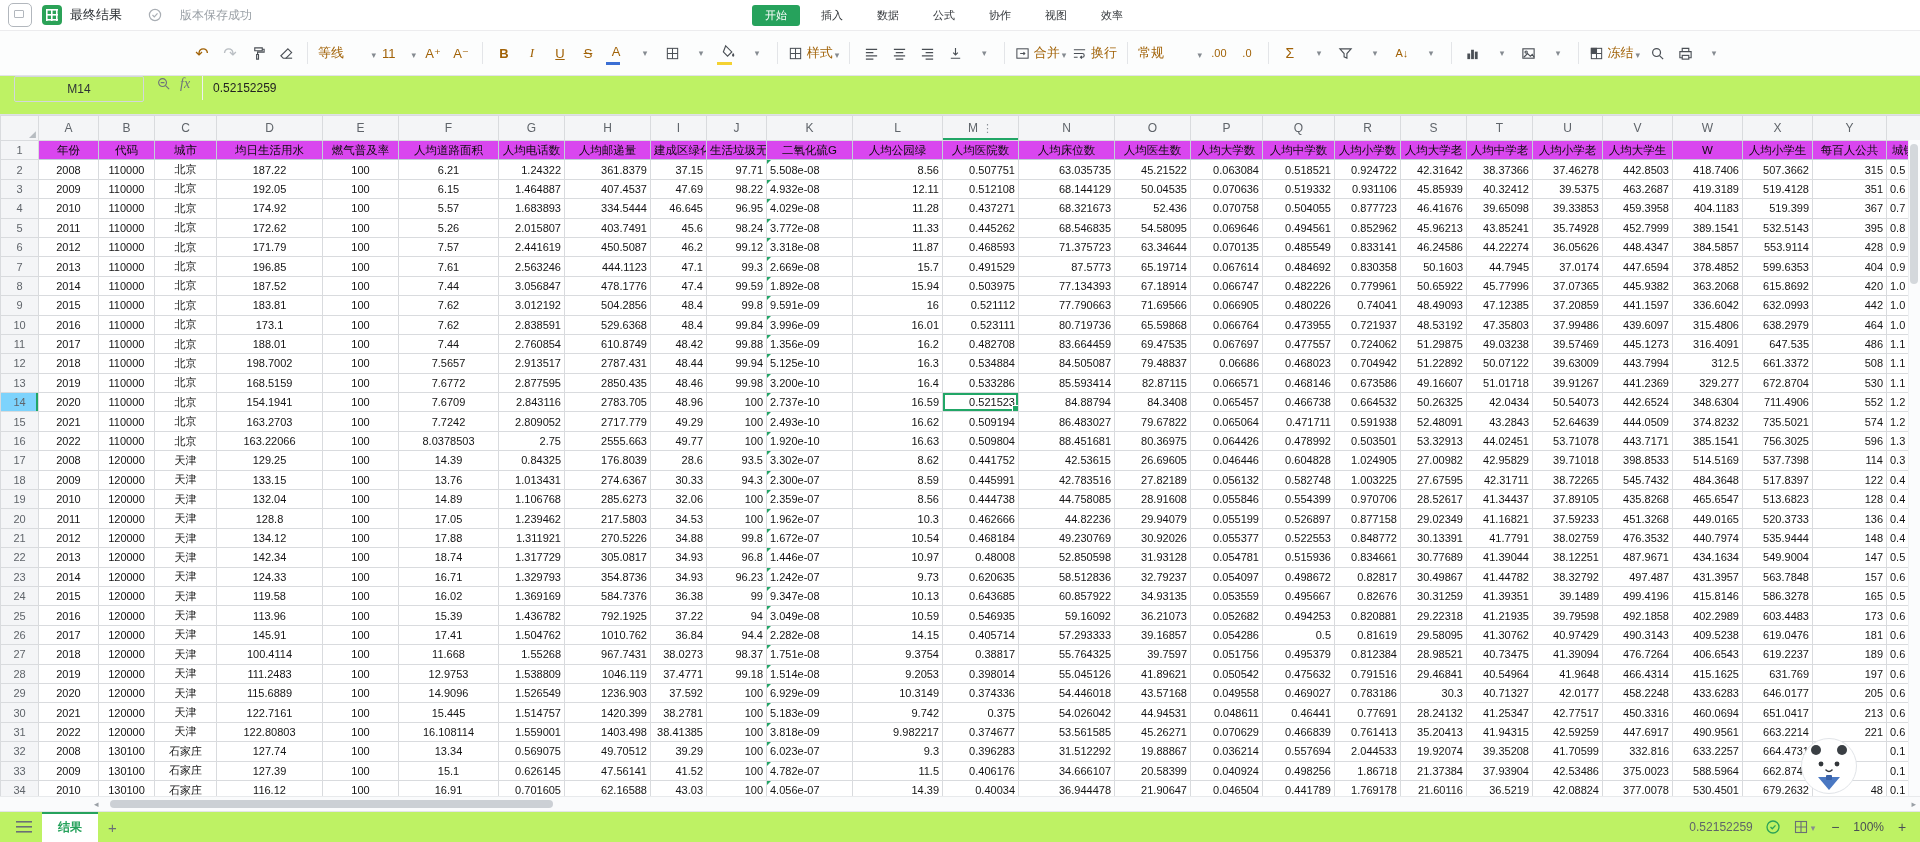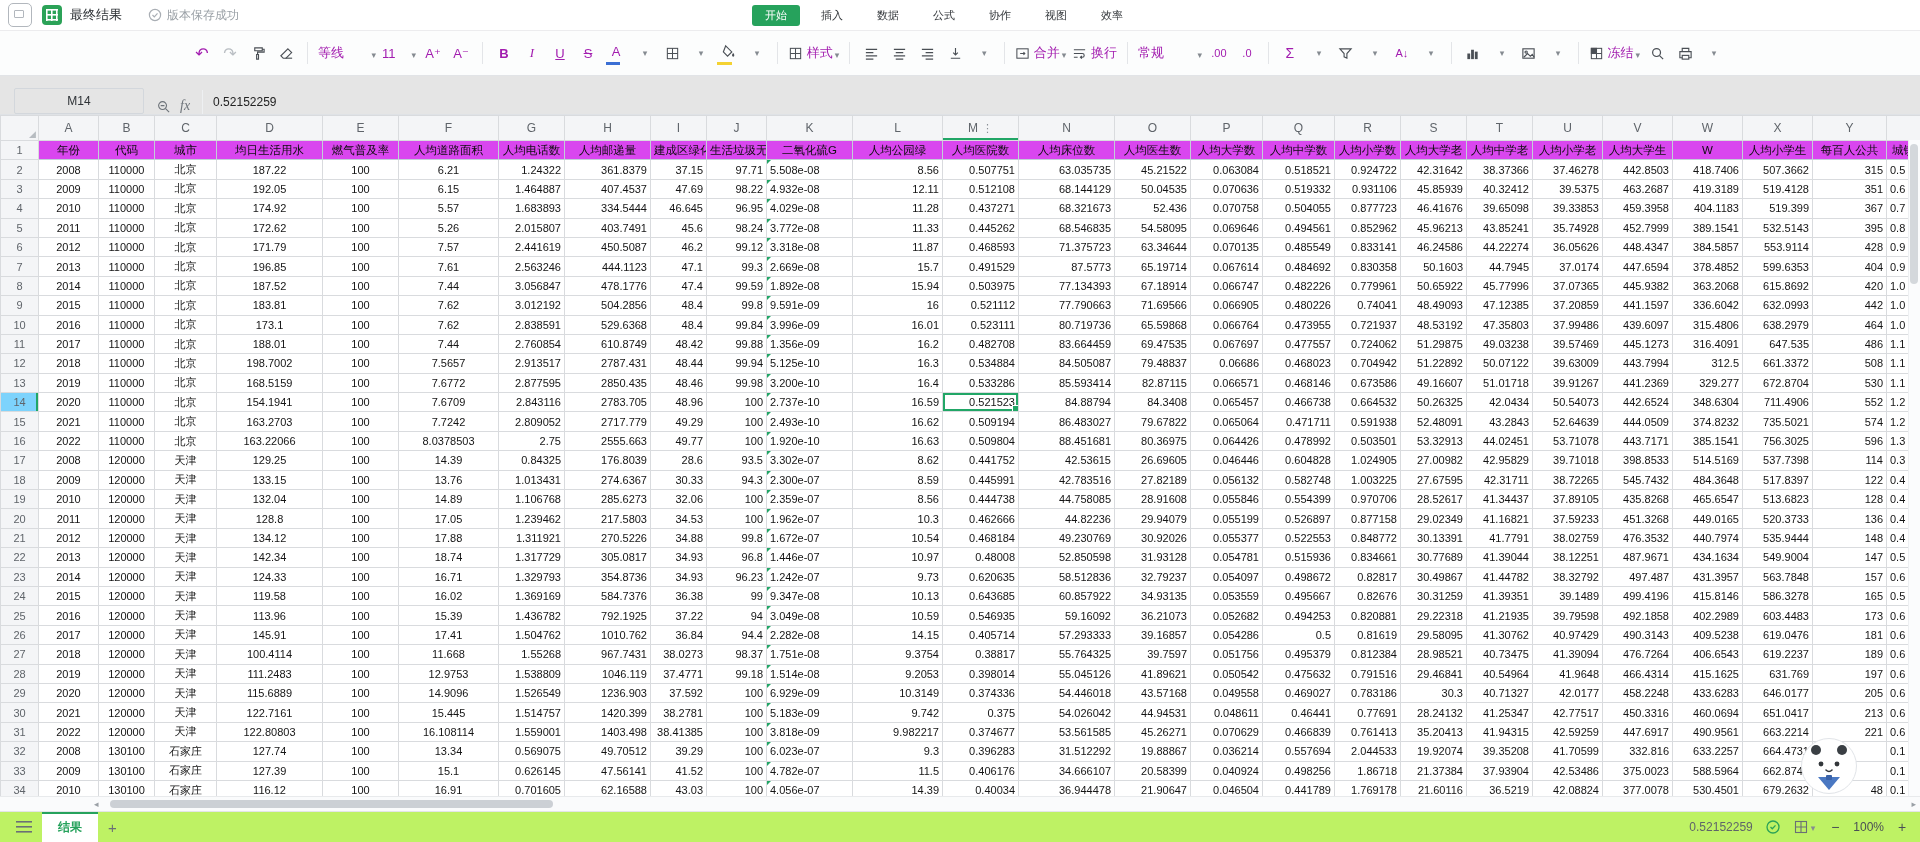--- a/index.html
+++ b/index.html
@@ -13,50 +13,50 @@
   .appicon{width:20px;height:20px;border-radius:4px;background:#2ba257;margin-right:8px;position:relative;}
   .appicon::after{content:"";position:absolute;left:4px;top:4px;width:12px;height:12px;
     background:
       linear-gradient(#fff,#fff) 0 5px/12px 1.6px no-repeat,
       linear-gradient(#fff,#fff) 5px 0/1.6px 12px no-repeat,
       linear-gradient(#fff,#fff) 0 0/12px 1.6px no-repeat,
       linear-gradient(#fff,#fff) 0 10.4px/12px 1.6px no-repeat,
       linear-gradient(#fff,#fff) 0 0/1.6px 12px no-repeat,
       linear-gradient(#fff,#fff) 10.4px 0/1.6px 12px no-repeat;}
   .doc-title{font-size:13px;color:#2b2f33;margin-right:26px;}
-  .save-status{display:flex;align-items:center;gap:5px;color:#9aa0a6;font-size:12px;}
+  .save-status{display:flex;align-items:center;gap:18px;color:#9aa0a6;font-size:12px;}
   .save-status svg{display:block;}
   .menu-tabs{position:absolute;left:752px;top:0;height:30px;display:flex;align-items:center;gap:8px;}
   .mtab{font-size:11px;color:#33373b;padding:3px 13px;border-radius:3px;cursor:pointer;white-space:nowrap;}
   .mtab.active{background:#26a25c;color:#fff;}
 
   
   .toolbar{height:44px;flex:0 0 44px;background:#fcfdfd;border-top:1px solid #ececee;border-bottom:1px solid #e2e4e7;display:flex;align-items:center;padding-left:188px;}
-  .tb{display:inline-flex;align-items:center;justify-content:center;height:26px;min-width:22px;padding:0 3px;border-radius:3px;color:#a21caf;font-size:13px;cursor:pointer;white-space:nowrap;text-align:right;}
+  .tb{display:inline-flex;align-items:center;justify-content:center;height:26px;min-width:22px;padding:0 3px;border-radius:3px;color:#a16207;font-size:13px;cursor:pointer;white-space:nowrap;text-align:right;}
   .tb svg{display:block;}
   .sep{width:1px;height:22px;background:#e3e5e8;margin:0 7px;flex:0 0 1px;}
   .caret::after{content:"▾";font-size:9px;color:#858b91;margin-left:2px;}
   .i-undo::after{content:"↶";font-size:16px;}
   .i-redo::after{content:"↷";font-size:16px;color:#b9bec3;}
   .i-sum{font-size:14px;}
   .fontname{width:58px;justify-content:space-between;border-right:none;}
   .fontsize{width:34px;justify-content:space-between;}
   .btn-b{font-weight:bold;}
   .btn-i{font-style:italic;font-family:"Liberation Serif",serif;}
   .btn-u{text-decoration:underline;}
   .btn-s{text-decoration:line-through;}
   .acolor{position:relative;padding-bottom:3px;}
   .acolor::before{content:"";position:absolute;left:4px;right:10px;bottom:3px;height:3px;background:#3b6fd4;}
   .bucket{position:relative;padding-bottom:3px;}
   .bucket::before{content:"";position:absolute;left:3px;right:10px;bottom:3px;height:3px;background:#f4d232;}
   .num-format{width:64px;justify-content:space-between;gap:15px;}
   .small-txt{font-size:11px;letter-spacing:0;}
 
   
-  .formulabar{height:38px;flex:0 0 38px;display:flex;align-items:flex-end;background:#e5e5e5;border-bottom:1px solid #dfe2e6;padding-left:14px;}
+  .formulabar{height:38px;flex:0 0 38px;display:flex;align-items:flex-start;background:#bef264;border-bottom:1px solid #dfe2e6;padding-left:14px;}
   .namebox{width:128px;height:24px;border:1px solid #d3d7dc;border-radius:2px;display:flex;align-items:center;justify-content:center;font-size:12px;color:#2f3337;}
   .fb-ic{margin:0 9px 0 12px;display:flex;align-items:center;}
   .fx{font-style:italic;font-family:"Liberation Serif",serif;font-size:14px;color:#6e747a;margin-right:12px;}
   .fvalue{flex:1;font-size:12px;color:#222;padding-left:10px;border-left:1px solid #eef0f2;height:24px;display:flex;align-items:center;}
 
   
   .grid{position:relative;flex:1;overflow:hidden;background:#fff;}
   table{border-collapse:collapse;table-layout:fixed;width:1920px;}
   th,td{border:1px solid #d9dbde;box-sizing:border-box;overflow:hidden;white-space:nowrap;padding:0 3px;font-weight:normal;}
   tr.letters th{height:25px;background:#f4f5f7;color:#5f646a;font-size:12px;text-align:center;position:relative;}

